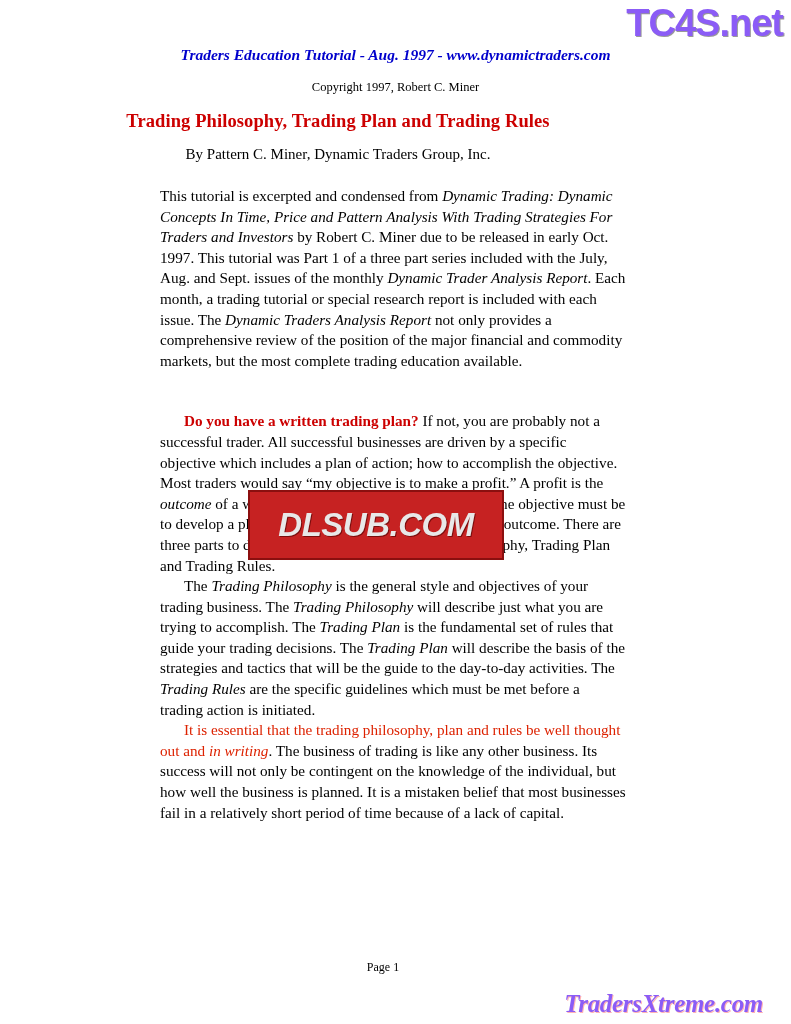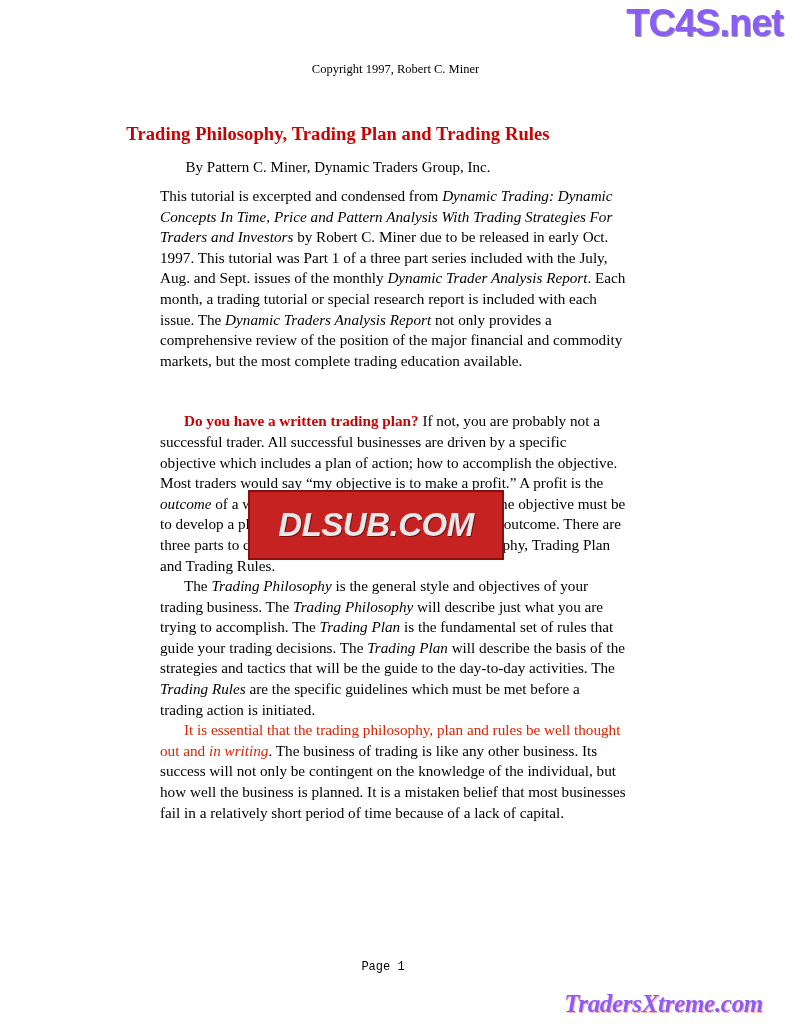--- a/index.html
+++ b/index.html
@@ -54,21 +54,21 @@
   }
   .header-line2 {
     margin-top: 16px;
     font-size: 12.5px;
     color: #000000;
   }
 
   
   .title-block {
     position: absolute;
-    top: 124px;
+    top: 111px;
     left: 0;
     width: 676px;
     text-align: center;
   }
   .doc-title {
     font-size: 18.5px;
     font-weight: bold;
     color: #cc0000;
     letter-spacing: 0.1px;
   }
@@ -129,21 +129,20 @@
 
   
   .page-footer {
     position: absolute;
     top: 960px;
     left: 0;
     width: 766px;
     text-align: center;
     font-size: 12px;
     color: #000000;
-    font-family: Liberation Mono, monospace;
   }
 
   .tx-watermark {
     position: absolute;
     bottom: 6px;
     right: 28px;
     font-family: "Liberation Serif", serif;
     font-weight: bold;
     font-style: italic;
     font-size: 25px;
@@ -154,20 +153,21 @@
   }
 </style>
 </head>
 <body>
 
 <div class="page">
 
   <div class="tc4s-watermark">TC4S.net</div>
 
   <div class="doc-header">
+    <div class="header-line1">Traders Education Tutorial - Aug. 1997 - www.dynamictraders.com</div>
     <div class="header-line2">Copyright 1997, Robert C. Miner</div>
   </div>
 
   <div class="title-block">
     <div class="doc-title">Trading Philosophy, Trading Plan and Trading Rules</div>
     <div class="doc-byline">By Pattern C. Miner, Dynamic Traders Group, Inc.</div>
   </div>
 
   <div class="body-text">
 

